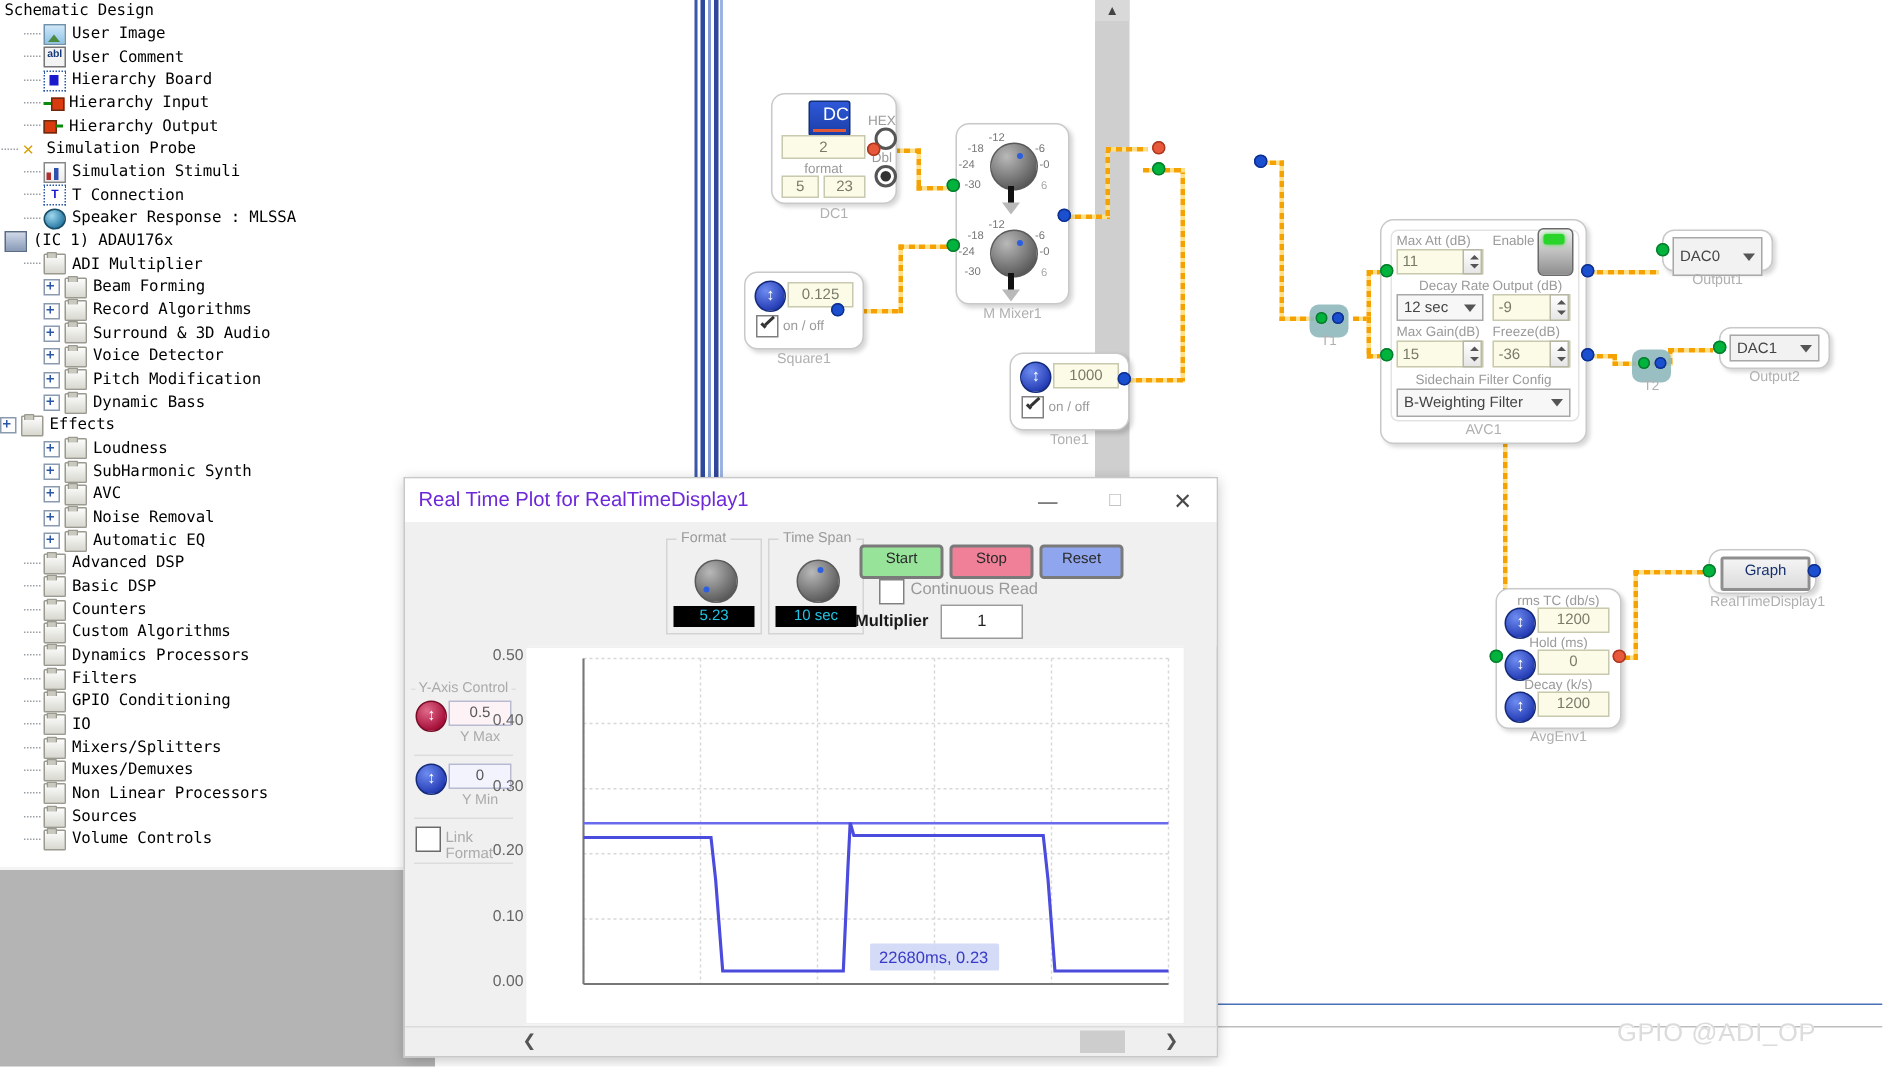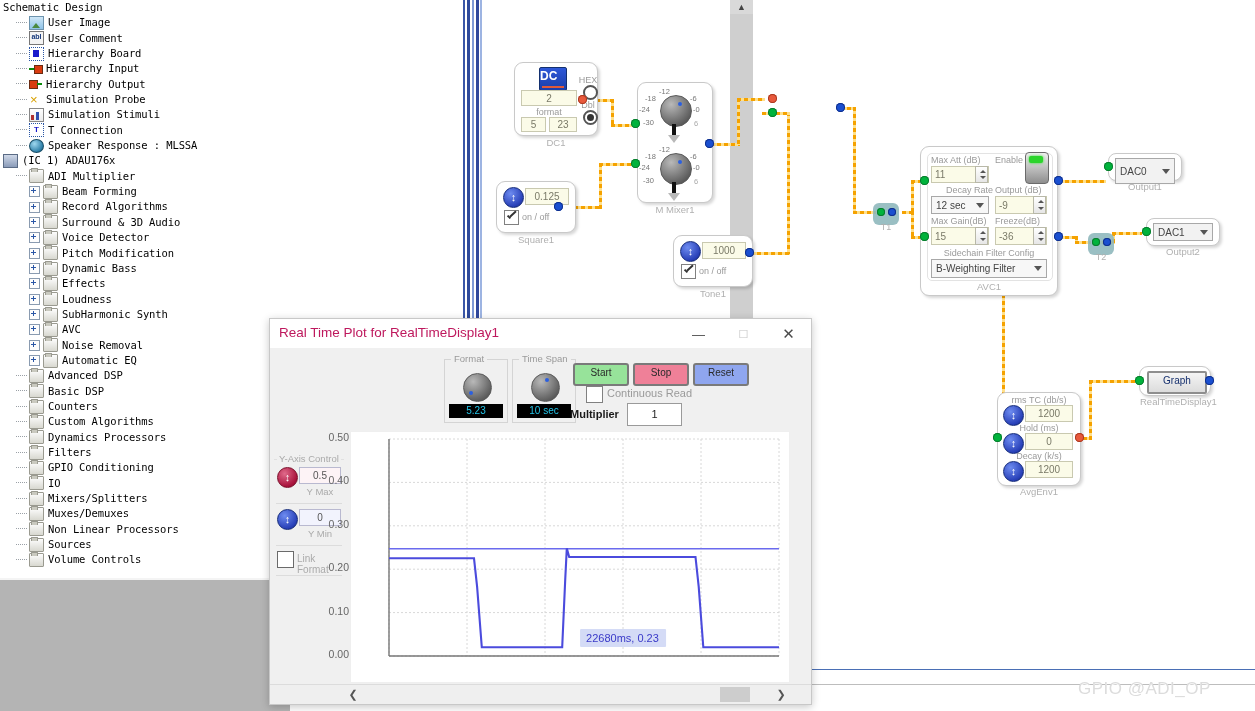--- a/index.html
+++ b/index.html
@@ -88,21 +88,21 @@
   .cb{width:13px;height:13px;border:1px solid #808080;background:#fff;position:absolute;}
   .cb.checked:before{content:"";position:absolute;left:2px;top:5px;width:4px;height:2px;background:#333;transform:rotate(45deg);}
   .cb.checked:after{content:"";position:absolute;left:4px;top:2px;width:8px;height:2px;background:#333;transform:rotate(-42deg);}
   .icon-updown{width:19px;height:19px;border-radius:50%;background:radial-gradient(circle at 35% 30%,#6e8cf0,#2840b8 70%,#16246e);
         border:1px solid #132a7a;position:absolute;color:#fff;font-size:11px;line-height:18px;text-align:center;}
 
   
   #plot-win{left:269px;top:318px;width:541px;height:385px;background:#f0f0f0;
             border:1px solid #c8c8c8;box-shadow:0 2px 8px rgba(0,0,0,.22);}
   #plot-title{position:absolute;left:0;top:0;width:100%;height:29px;background:#fff;}
-  #plot-title .t{position:absolute;left:9px;top:6px;font-size:13.5px;color:#be185d;font-family:"Liberation Sans",sans-serif;}
+  #plot-title .t{position:absolute;left:9px;top:6px;font-size:13.5px;color:#6d28d9;font-family:"Liberation Sans",sans-serif;}
   .winbtn{position:absolute;top:0;width:45px;height:29px;cursor:pointer;}
   .winbtn .g{position:absolute;left:50%;top:50%;transform:translate(-50%,-50%);color:#4a4a4a;font-size:13px;}
   #toolbar{position:absolute;left:0;top:29px;width:100%;height:83px;background:#f0f0f0;}
   .gbox{position:absolute;border:1px solid #d4d4d4;}
   .gbox-lbl{position:absolute;top:-7px;left:6px;background:#f0f0f0;padding:0 3px;color:#9a9a9a;font-size:9.5px;}
   .lcd{position:absolute;background:#000;color:#23c4e8;font-size:10px;text-align:center;font-family:"Liberation Sans",sans-serif;}
   .tbtn{position:absolute;height:19px;border:2px solid #7a7a7a;border-radius:3px;color:#2a2a2a;
         font-size:10px;text-align:center;line-height:15px;font-family:"Liberation Sans",sans-serif;}
   #plotarea{position:absolute;left:80px;top:112px;width:438px;height:250px;background:#fff;border:1px solid #efefef;}
   .ytick{position:absolute;right:0;width:34px;text-align:right;color:#666;font-size:10.5px;}
@@ -145,21 +145,21 @@
     <div class="tree-row" style="padding-left: 16px;">
       <span class="dashln"></span>
       <span class="ic ic-hi"></span>
       <span>Hierarchy Input</span>
     </div>
     <div class="tree-row" style="padding-left: 16px;">
       <span class="dashln"></span>
       <span class="ic ic-ho"></span>
       <span>Hierarchy Output</span>
     </div>
-    <div class="tree-row" style="padding-left: 16px; align-items: center;">
+    <div class="tree-row" style="padding-left: 1px; align-items: center;">
       <span class="dashln"></span>
       <span class="ic ic-probe"></span>
       <span>Simulation Probe</span>
     </div>
     <div class="tree-row" style="padding-left: 16px;">
       <span class="dashln"></span>
       <span class="ic ic-stim"></span>
       <span>Simulation Stimuli</span>
     </div>
     <div class="tree-row" style="padding-left: 16px;">
@@ -204,21 +204,21 @@
     <div class="tree-row" style="padding-left: 29px;">
       <span class="twisty"></span>
       <span class="ic ic-folder"></span>
       <span>Pitch Modification</span>
     </div>
     <div class="tree-row" style="padding-left: 29px;">
       <span class="twisty"></span>
       <span class="ic ic-folder"></span>
       <span>Dynamic Bass</span>
     </div>
-    <div class="tree-row" style="padding-left: 29px;">
+    <div class="tree-row" style="">
       <span class="twisty"></span>
       <span class="ic ic-folder"></span>
       <span>Effects</span>
     </div>
     <div class="tree-row" style="padding-left: 29px;">
       <span class="twisty"></span>
       <span class="ic ic-folder"></span>
       <span>Loudness</span>
     </div>
     <div class="tree-row" style="padding-left: 29px;">
@@ -360,21 +360,21 @@
   <div class="wire dash-h abs" style="left:822px;top:232px;width:30px;"></div>
 
   <div class="wire dash-v abs" style="left:712px;top:245px;height:195px;"></div>
   <div class="wire dash-h abs" style="left:712px;top:437px;width:14px;"></div>
 
   <div class="wire dash-h abs" style="left:772px;top:437px;width:30px;"></div>
   <div class="wire dash-v abs" style="left:799px;top:380px;height:60px;"></div>
   <div class="wire dash-h abs" style="left:799px;top:380px;width:52px;"></div>
 
   <div class="blk" style="left:224px;top:62px;width:82px;height:72px;">
-    <div class="abs" style="left:24px;top:4px;width:26px;height:22px;background:linear-gradient(#2e58d8,#1b3ea8);border:1px solid #13306f;border-radius:2px;color:#fff;font-size:12px;font-weight:bold;text-align:left;line-height:16px;"><span>DC</span>
+    <div class="abs" style="left:24px;top:4px;width:26px;height:22px;background:linear-gradient(#2e58d8,#1b3ea8);border:1px solid #13306f;border-radius:2px;color:#fff;font-size:12px;font-weight:normal;text-align:right;line-height:16px;"><span>DC</span>
       <div class="abs" style="left:2px;bottom:2px;width:22px;height:2px;background:#e05a3a;"></div>
     </div>
     <div class="fld abs" style="left:6px;top:27px;width:56px;height:16px;line-height:15px;">2</div>
     <div class="cap abs" style="left:6px;top:44px;width:56px;">format</div>
     <div class="fld abs" style="left:6px;top:54px;width:25px;height:15px;line-height:14px;">5</div>
     <div class="fld abs" style="left:34px;top:54px;width:28px;height:15px;line-height:14px;">23</div>
     <div class="cap abs" style="left:62px;top:12px;width:22px;">HEX</div>
     <div class="abs" style="left:68px;top:22px;width:11px;height:11px;border:2px solid #555;border-radius:50%;"></div>
     <div class="cap abs" style="left:62px;top:37px;width:22px;">Dbl</div>
     <div class="abs" style="left:68px;top:47px;width:11px;height:11px;border:2px solid #555;border-radius:50%;">

